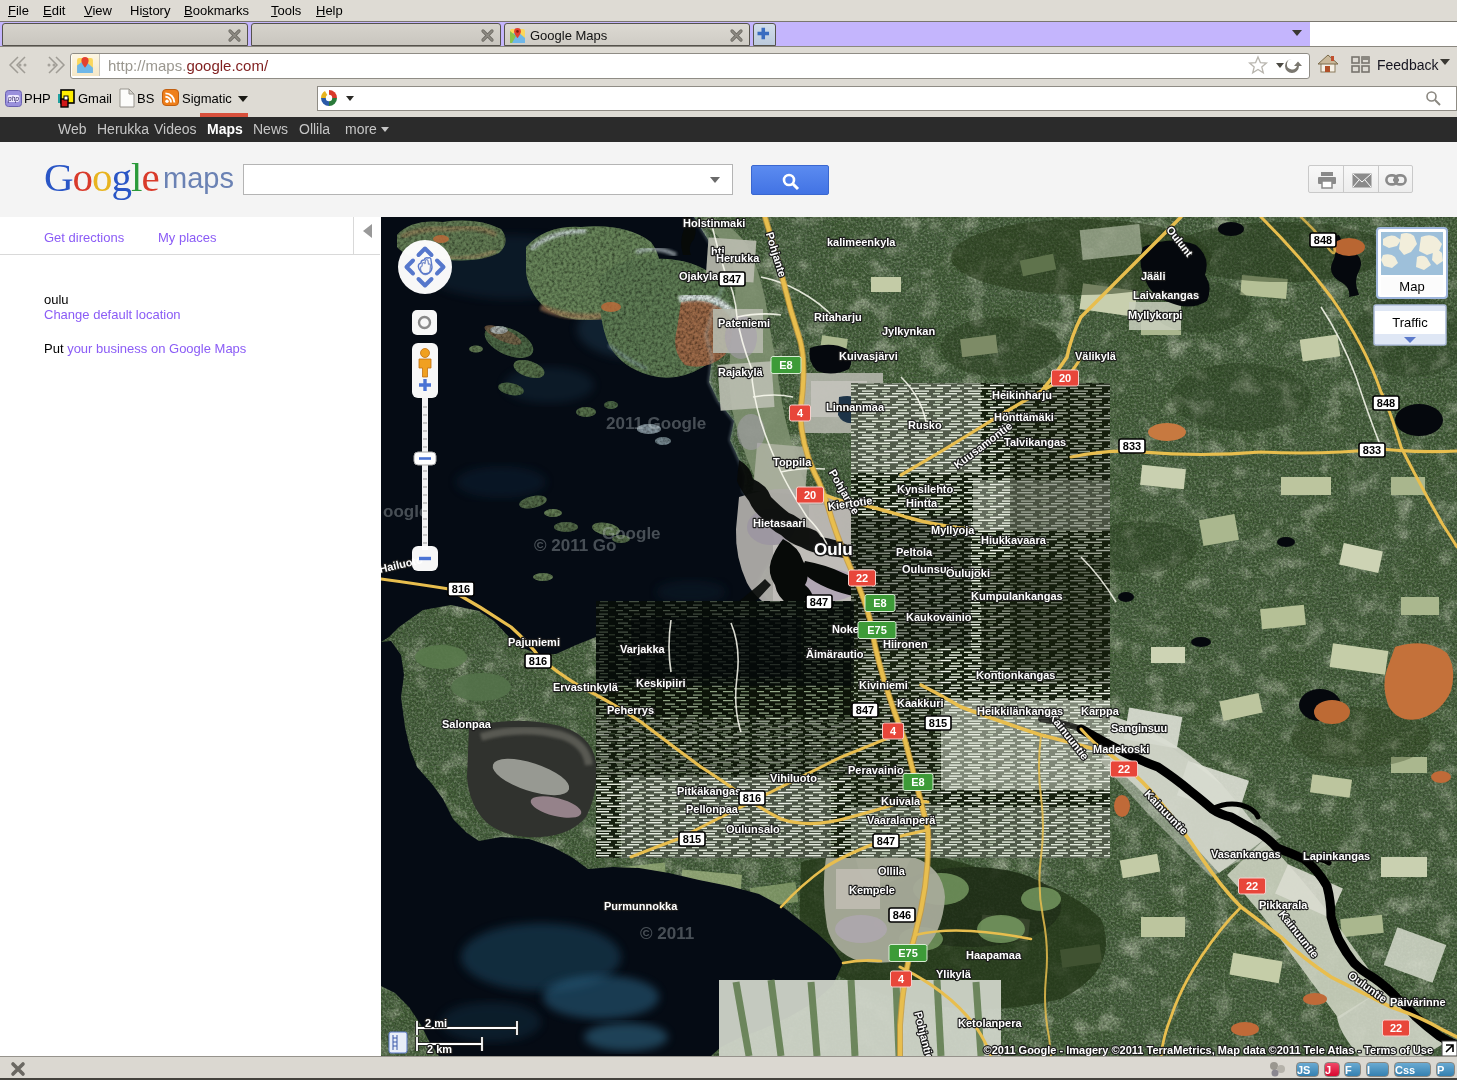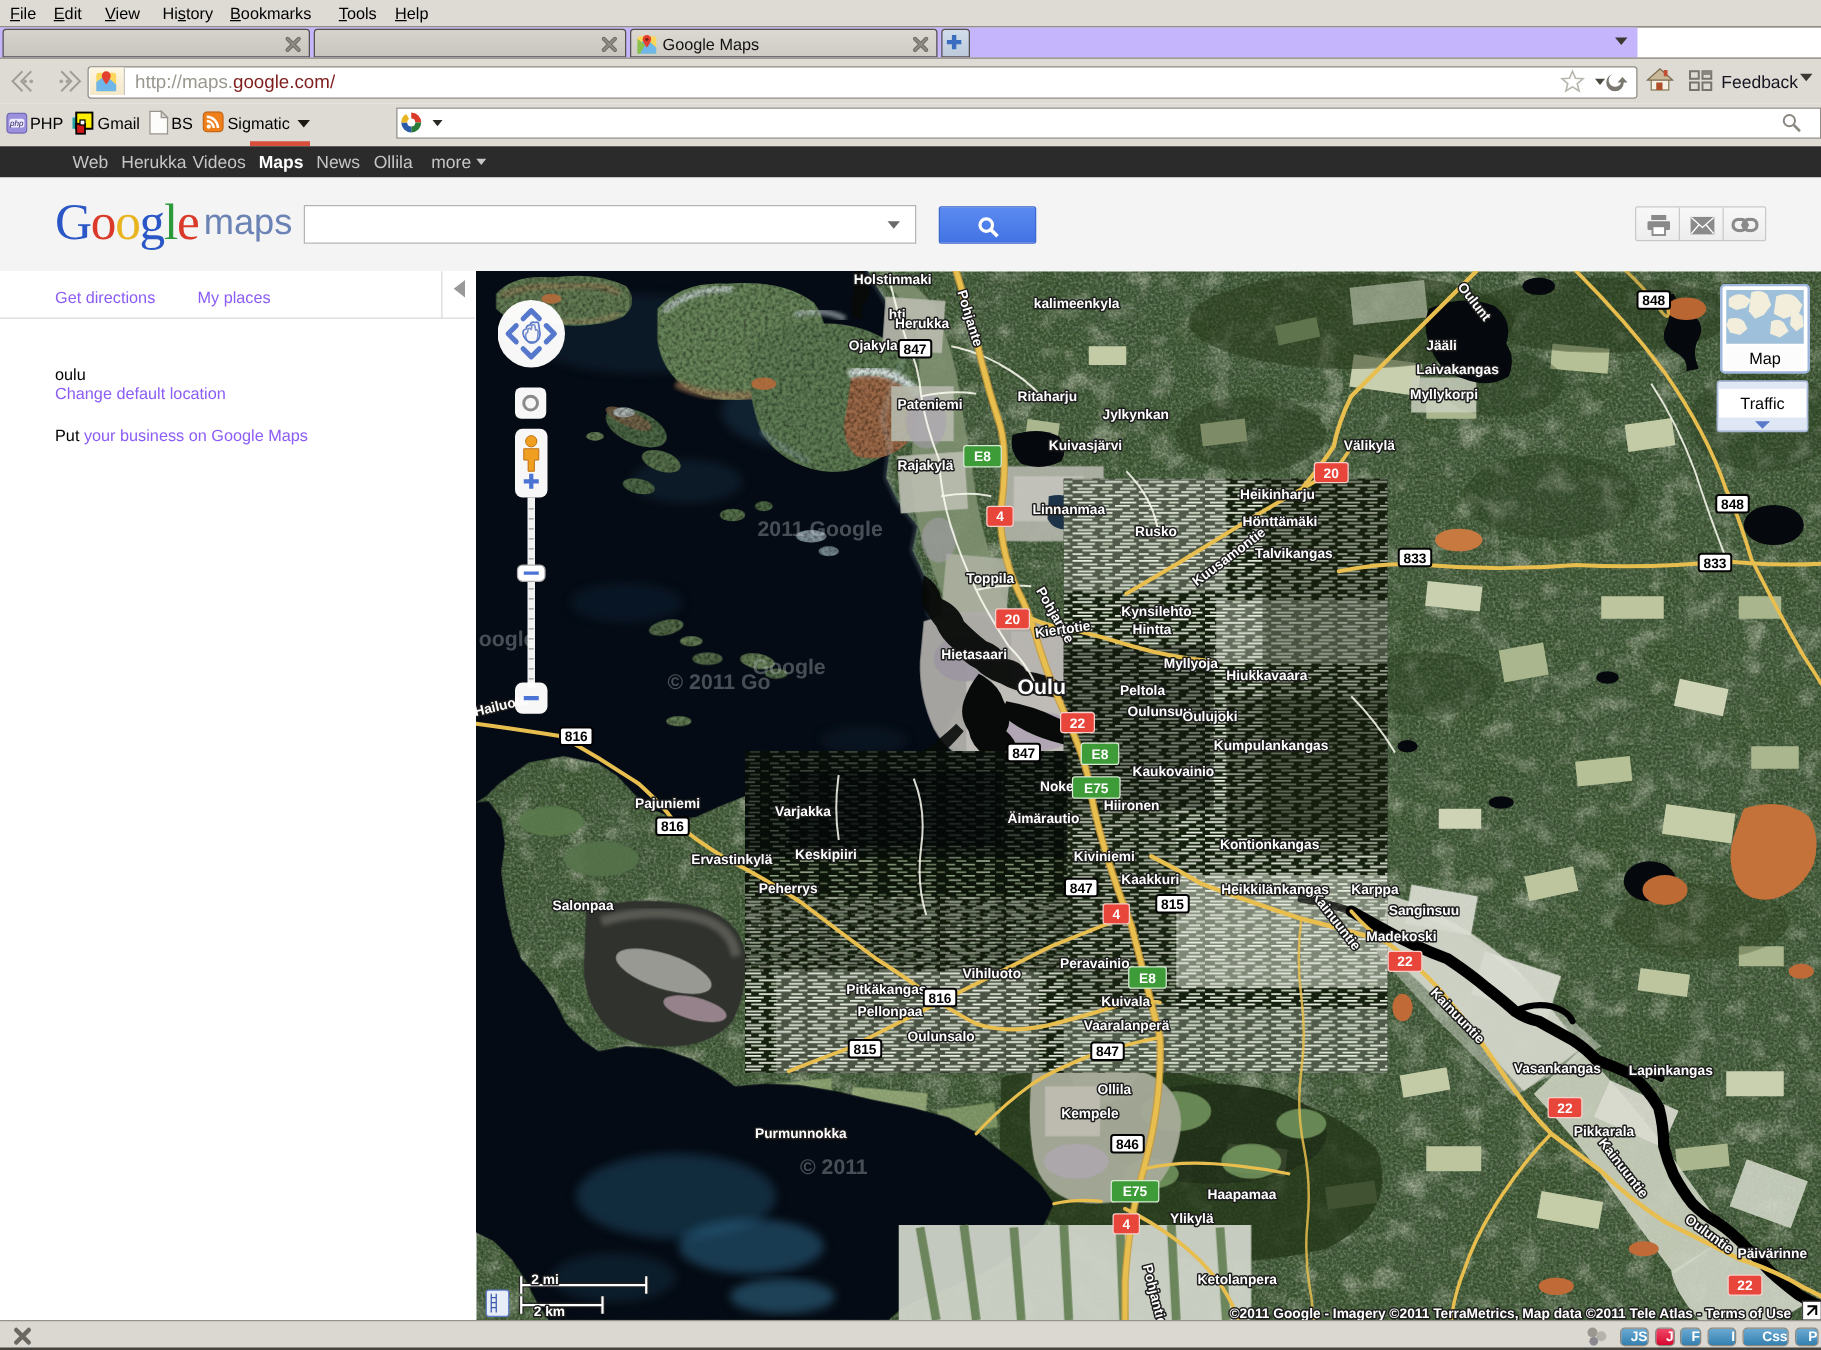--- a/index.html
+++ b/index.html
@@ -23,21 +23,21 @@
 .glogo{position:absolute;left:44px;top:11px;font-family:"Liberation Serif",serif;font-size:41px;letter-spacing:-1px}
 .gmaps{position:absolute;left:163px;top:20px;font-size:29px;color:#6b82b4}
 .hsearch{position:absolute;left:243px;top:22px;width:490px;height:31px;background:#fff;border:1px solid #b4b4b4}
 .hbtn{position:absolute;left:751px;top:23px;width:78px;height:30px;background:linear-gradient(#5b8bf0,#4273e4);border:1px solid #3a67d0;border-radius:2px}
 .hicons{position:absolute;left:1308px;top:23px;width:105px;height:28px;background:linear-gradient(#f8f8f8,#ededed);border:1px solid #c9c9c9;border-radius:2px}
 .sidebar{position:absolute;left:0;top:217px;width:381px;height:839px;background:#fff;font-size:13px}
 .sb-top{position:absolute;left:0;top:0;width:353px;height:38px;border-bottom:1px solid #d9d9d9}
 .sb-col{position:absolute;left:353px;top:0;width:27px;height:38px;border-left:1px solid #d9d9d9;border-bottom:1px solid #d9d9d9}
 .lnk{color:#8b5cf6;text-decoration:none}
 .statusbar{position:absolute;left:0;top:1056px;width:1457px;height:24px;background:#dbd8d1;border-top:1px solid #96938c;border-bottom:2px solid #44423d}
-.badge{position:absolute;top:5px;height:15px;border-radius:4px;color:#fff;font-size:11px;font-weight:bold;text-align:right;line-height:15px;background:linear-gradient(#6aaad2,#3480b0);border:1px solid #8a8780}
+.badge{position:absolute;top:5px;height:15px;border-radius:4px;color:#fff;font-size:11px;font-weight:bold;text-align:left;line-height:15px;background:linear-gradient(#6aaad2,#3480b0);border:1px solid #8a8780}
 u{text-decoration:underline}
 </style></head><body>
 <div class="menubar">
 <span style="left:8px"><u>F</u>ile</span>
     <span style="left:43px"><u>E</u>dit</span>
     <span style="left:84px"><u>V</u>iew</span>
     <span style="left:130px">Hi<u>s</u>tory</span>
     <span style="left:184px"><u>B</u>ookmarks</span>
     <span style="left:271px"><u>T</u>ools</span>
     <span style="left:316px"><u>H</u>elp</span>

